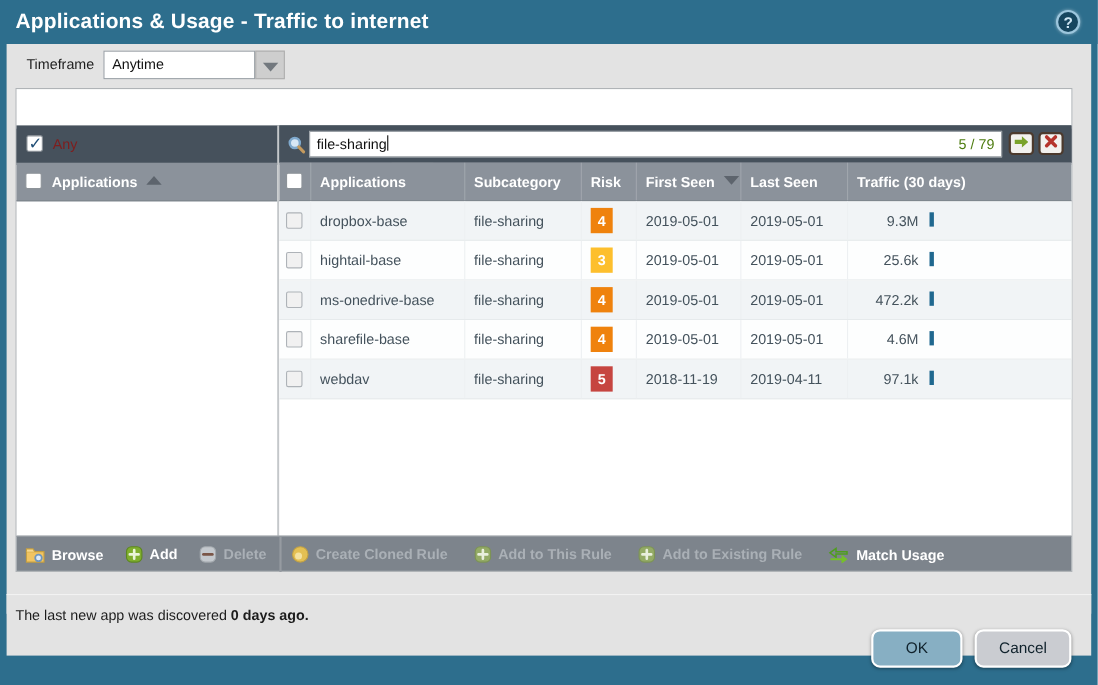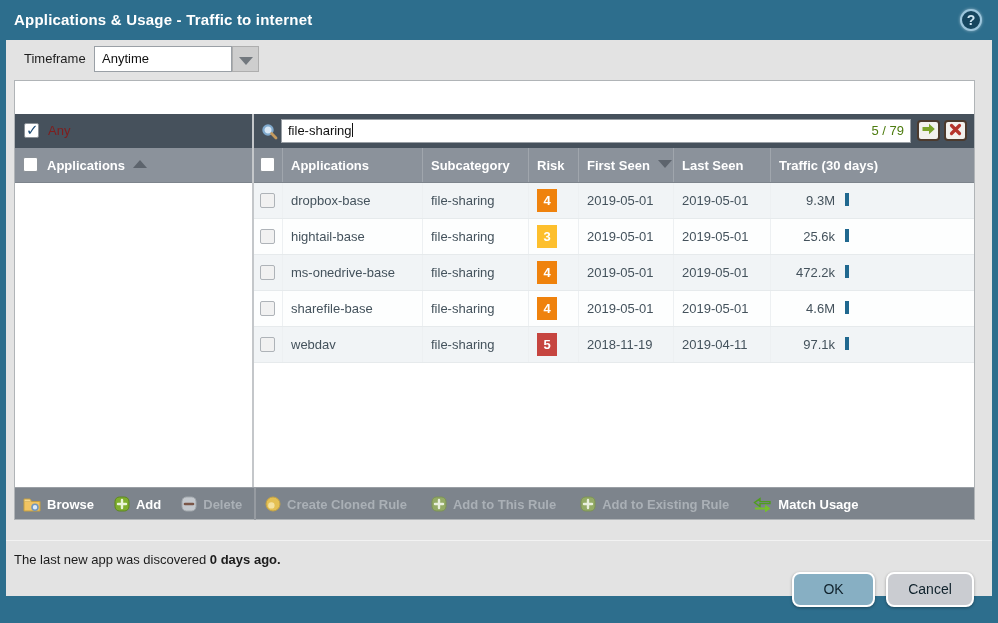--- a/index.html
+++ b/index.html
@@ -2,21 +2,21 @@
 <html><head>
 <meta charset="utf-8">
 <style>
   * { margin:0; padding:0; box-sizing:border-box; }
   html,body { width:998px; height:623px; overflow:hidden;
     font-family:"Liberation Sans","DejaVu Sans",sans-serif; }
   .dialog { position:relative; width:998px; height:623px; background:#2d6e8d; }
 
   
   .titlebar { position:absolute; left:0; top:0; width:998px; height:40px; background:#2d6e8d; }
-  .title { position:absolute; left:14px; top:0; line-height:40px; color:#fff; font-size:15px; font-weight:700; letter-spacing:.2px; }
+  .title { position:absolute; left:14px; top:0; line-height:40px; color:#fff; font-size:19px; font-weight:700; letter-spacing:.2px; }
   .help { position:absolute; right:16px; top:9px; width:22px; height:22px; border-radius:50%;
     background:#16465f; border:2px solid #9cc6dd; color:#cfe7f4; font-size:14px; font-weight:700;
     text-align:center; line-height:18px; cursor:pointer; box-shadow:0 0 3px rgba(255,255,255,.5); }
 
   
   .body { position:absolute; left:6px; top:40px; width:986px; height:518px; background:#e3e3e3; }
 
   
   .tf-row { position:absolute; left:0; top:0; width:986px; height:38px; }
   .tf-label { position:absolute; left:18px; top:11px; font-size:13px; color:#1d1d1d; }
@@ -83,21 +83,21 @@
   
   .tri-up { display:inline-block; width:0; height:0; margin-left:8px; vertical-align:2px;
     border-left:7px solid transparent; border-right:7px solid transparent; border-bottom:8px solid #5d646d; }
   .tri-down { display:inline-block; width:0; height:0; margin-left:8px; vertical-align:2px;
     border-left:7px solid transparent; border-right:7px solid transparent; border-top:8px solid #5d646d; }
 
   
   .toolbar { position:absolute; left:0; top:406px; width:959px; height:32px; background:#7d848c; border-top:1px solid #9a9fa5; }
   .tb-left { position:absolute; left:0; top:0; width:237px; height:32px; display:flex; align-items:center; gap:20px; padding-left:8px; }
   .tb-right { position:absolute; left:239px; top:0; width:720px; height:32px; display:flex; align-items:center; gap:24px; padding-left:9px; border-left:2px solid #969ba1; }
-  .tb-item { display:flex; align-items:flex-end; gap:6px; font-size:13px; font-weight:700; color:#fff; cursor:pointer; white-space:nowrap; }
+  .tb-item { display:flex; align-items:flex-start; gap:6px; font-size:13px; font-weight:700; color:#fff; cursor:pointer; white-space:nowrap; }
   .tb-item.disabled { color:#aab0b6; cursor:default; }
   .tb-item svg { display:block; }
 
   
   .status { position:absolute; left:0; top:500px; width:986px; height:56px; background:#e3e3e3; border-top:1px solid #f2f2f2; }
   .status-text { position:absolute; left:8px; top:11px; font-size:13px; color:#1c1c1c; }
   .status-text b { font-weight:700; }
 
   
   .footer-btn { position:absolute; height:35px; border:2px solid #fff; border-radius:8px;

